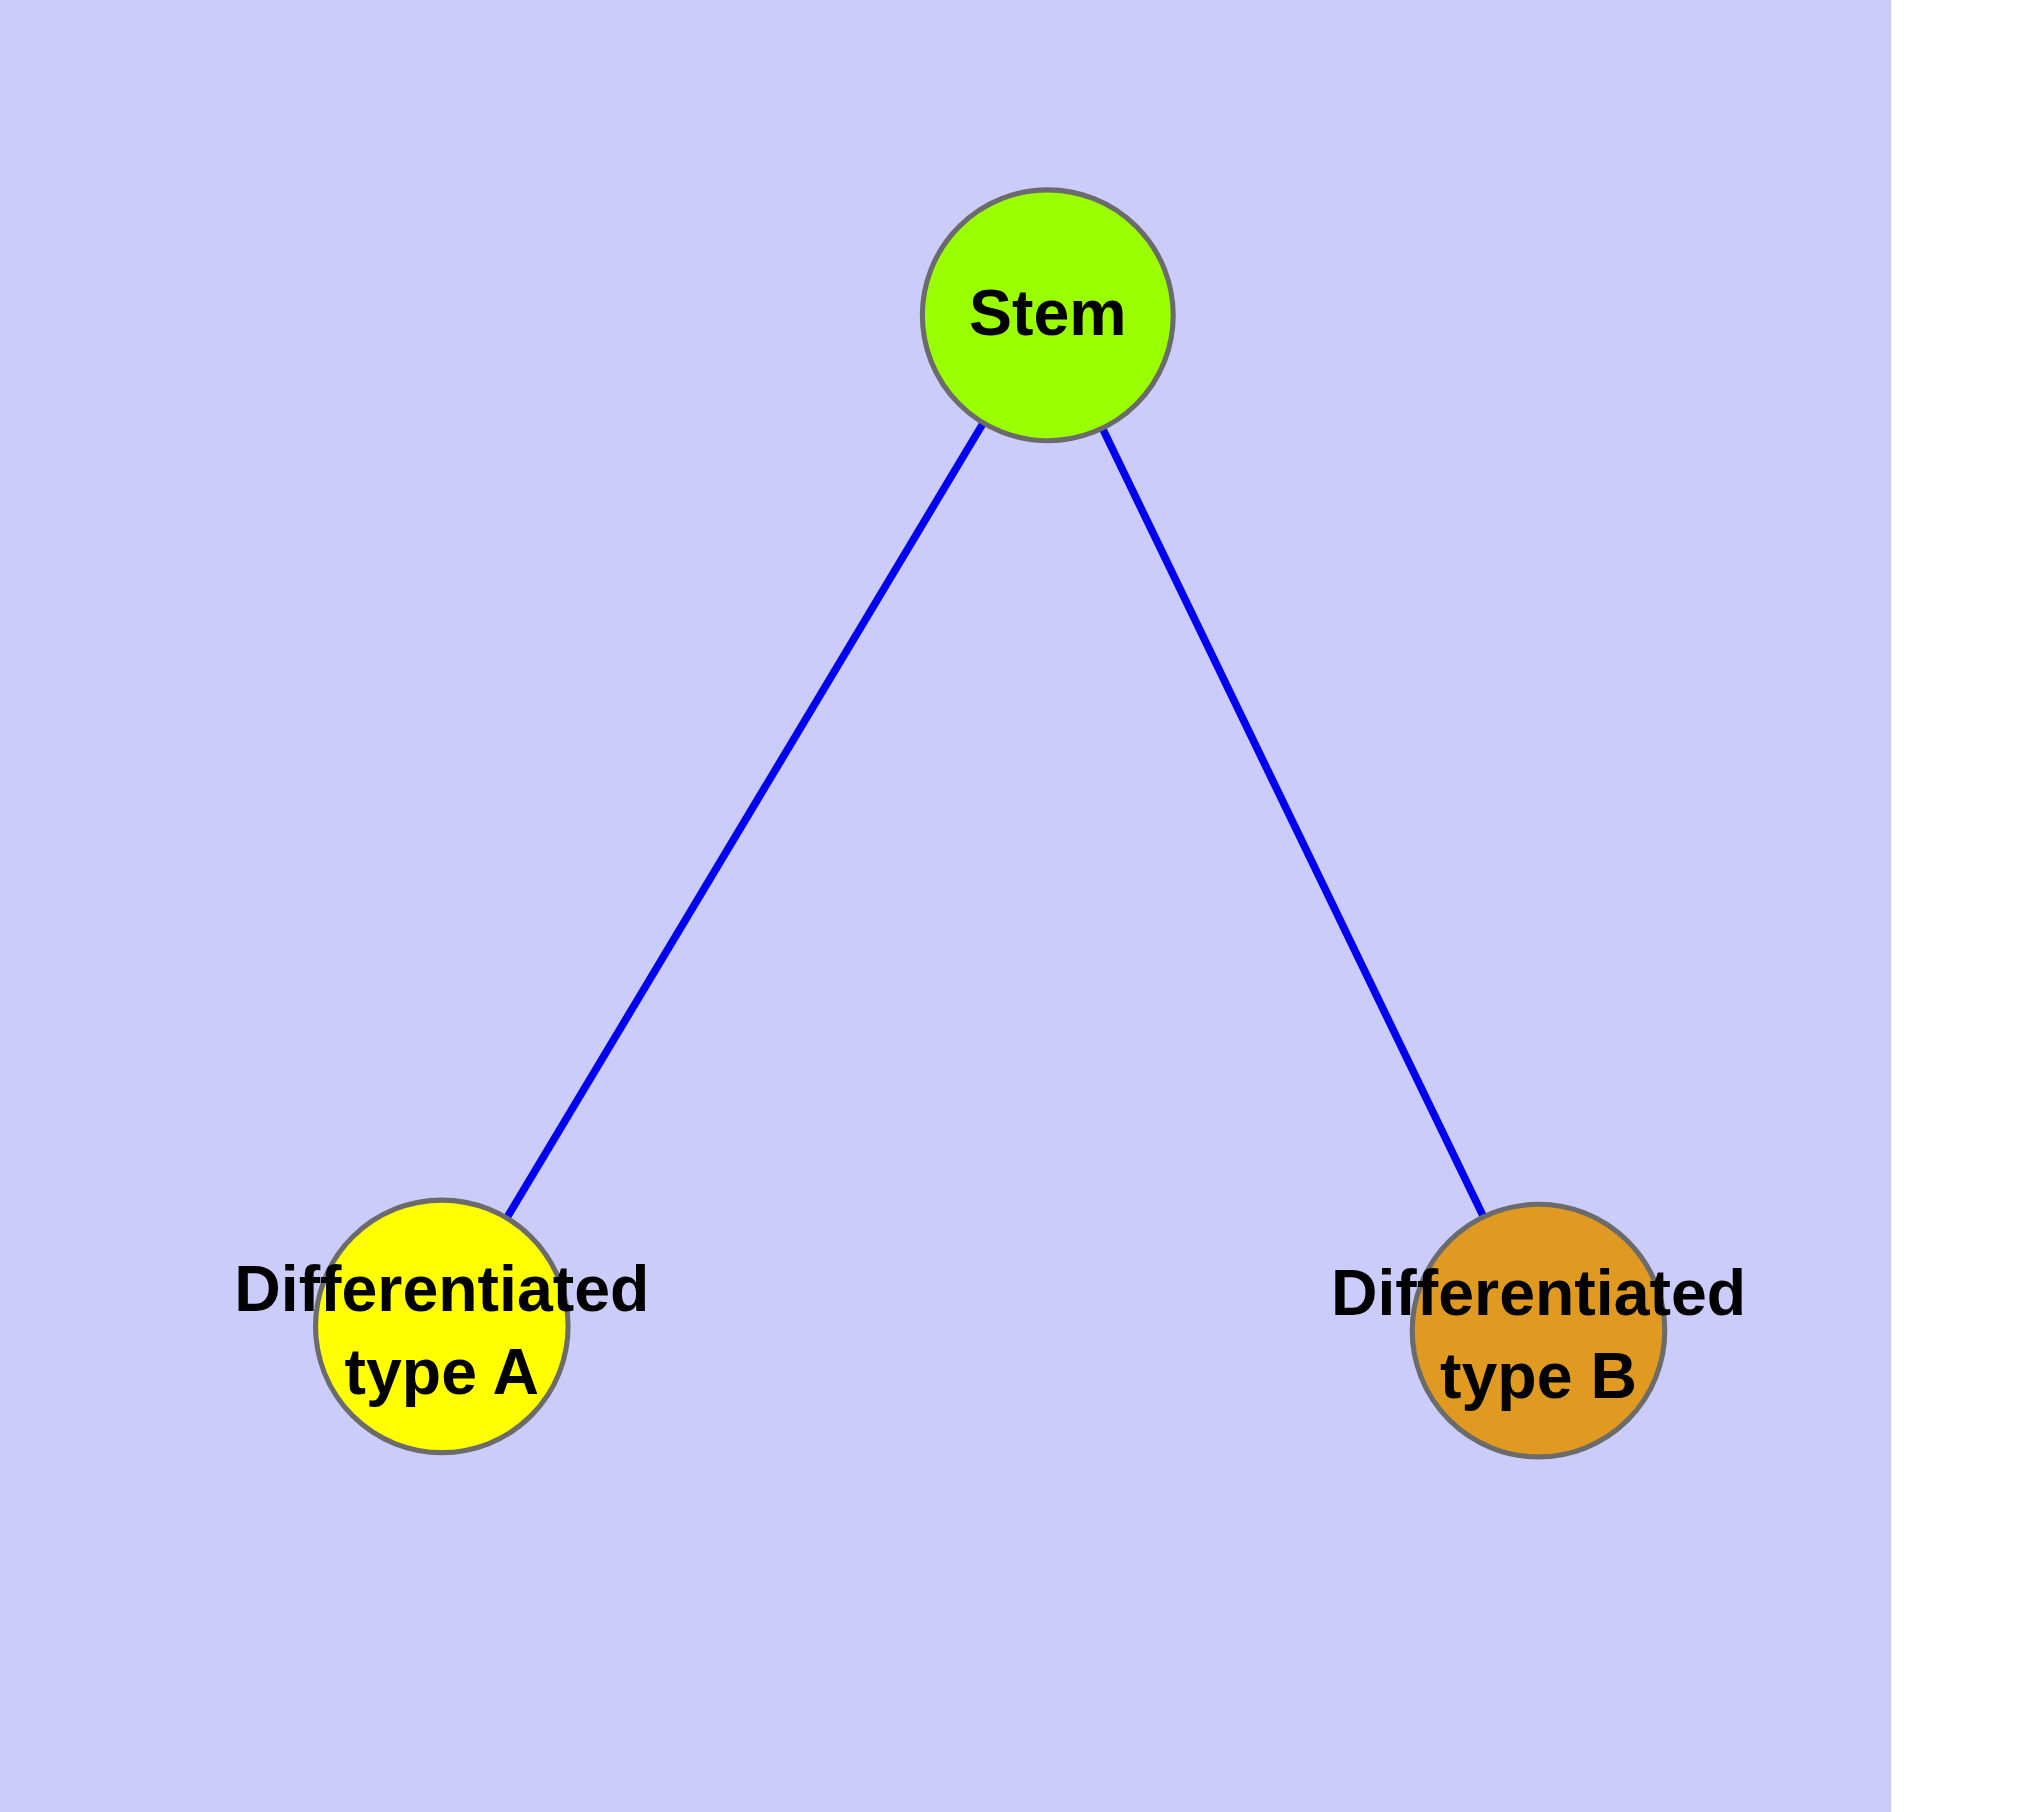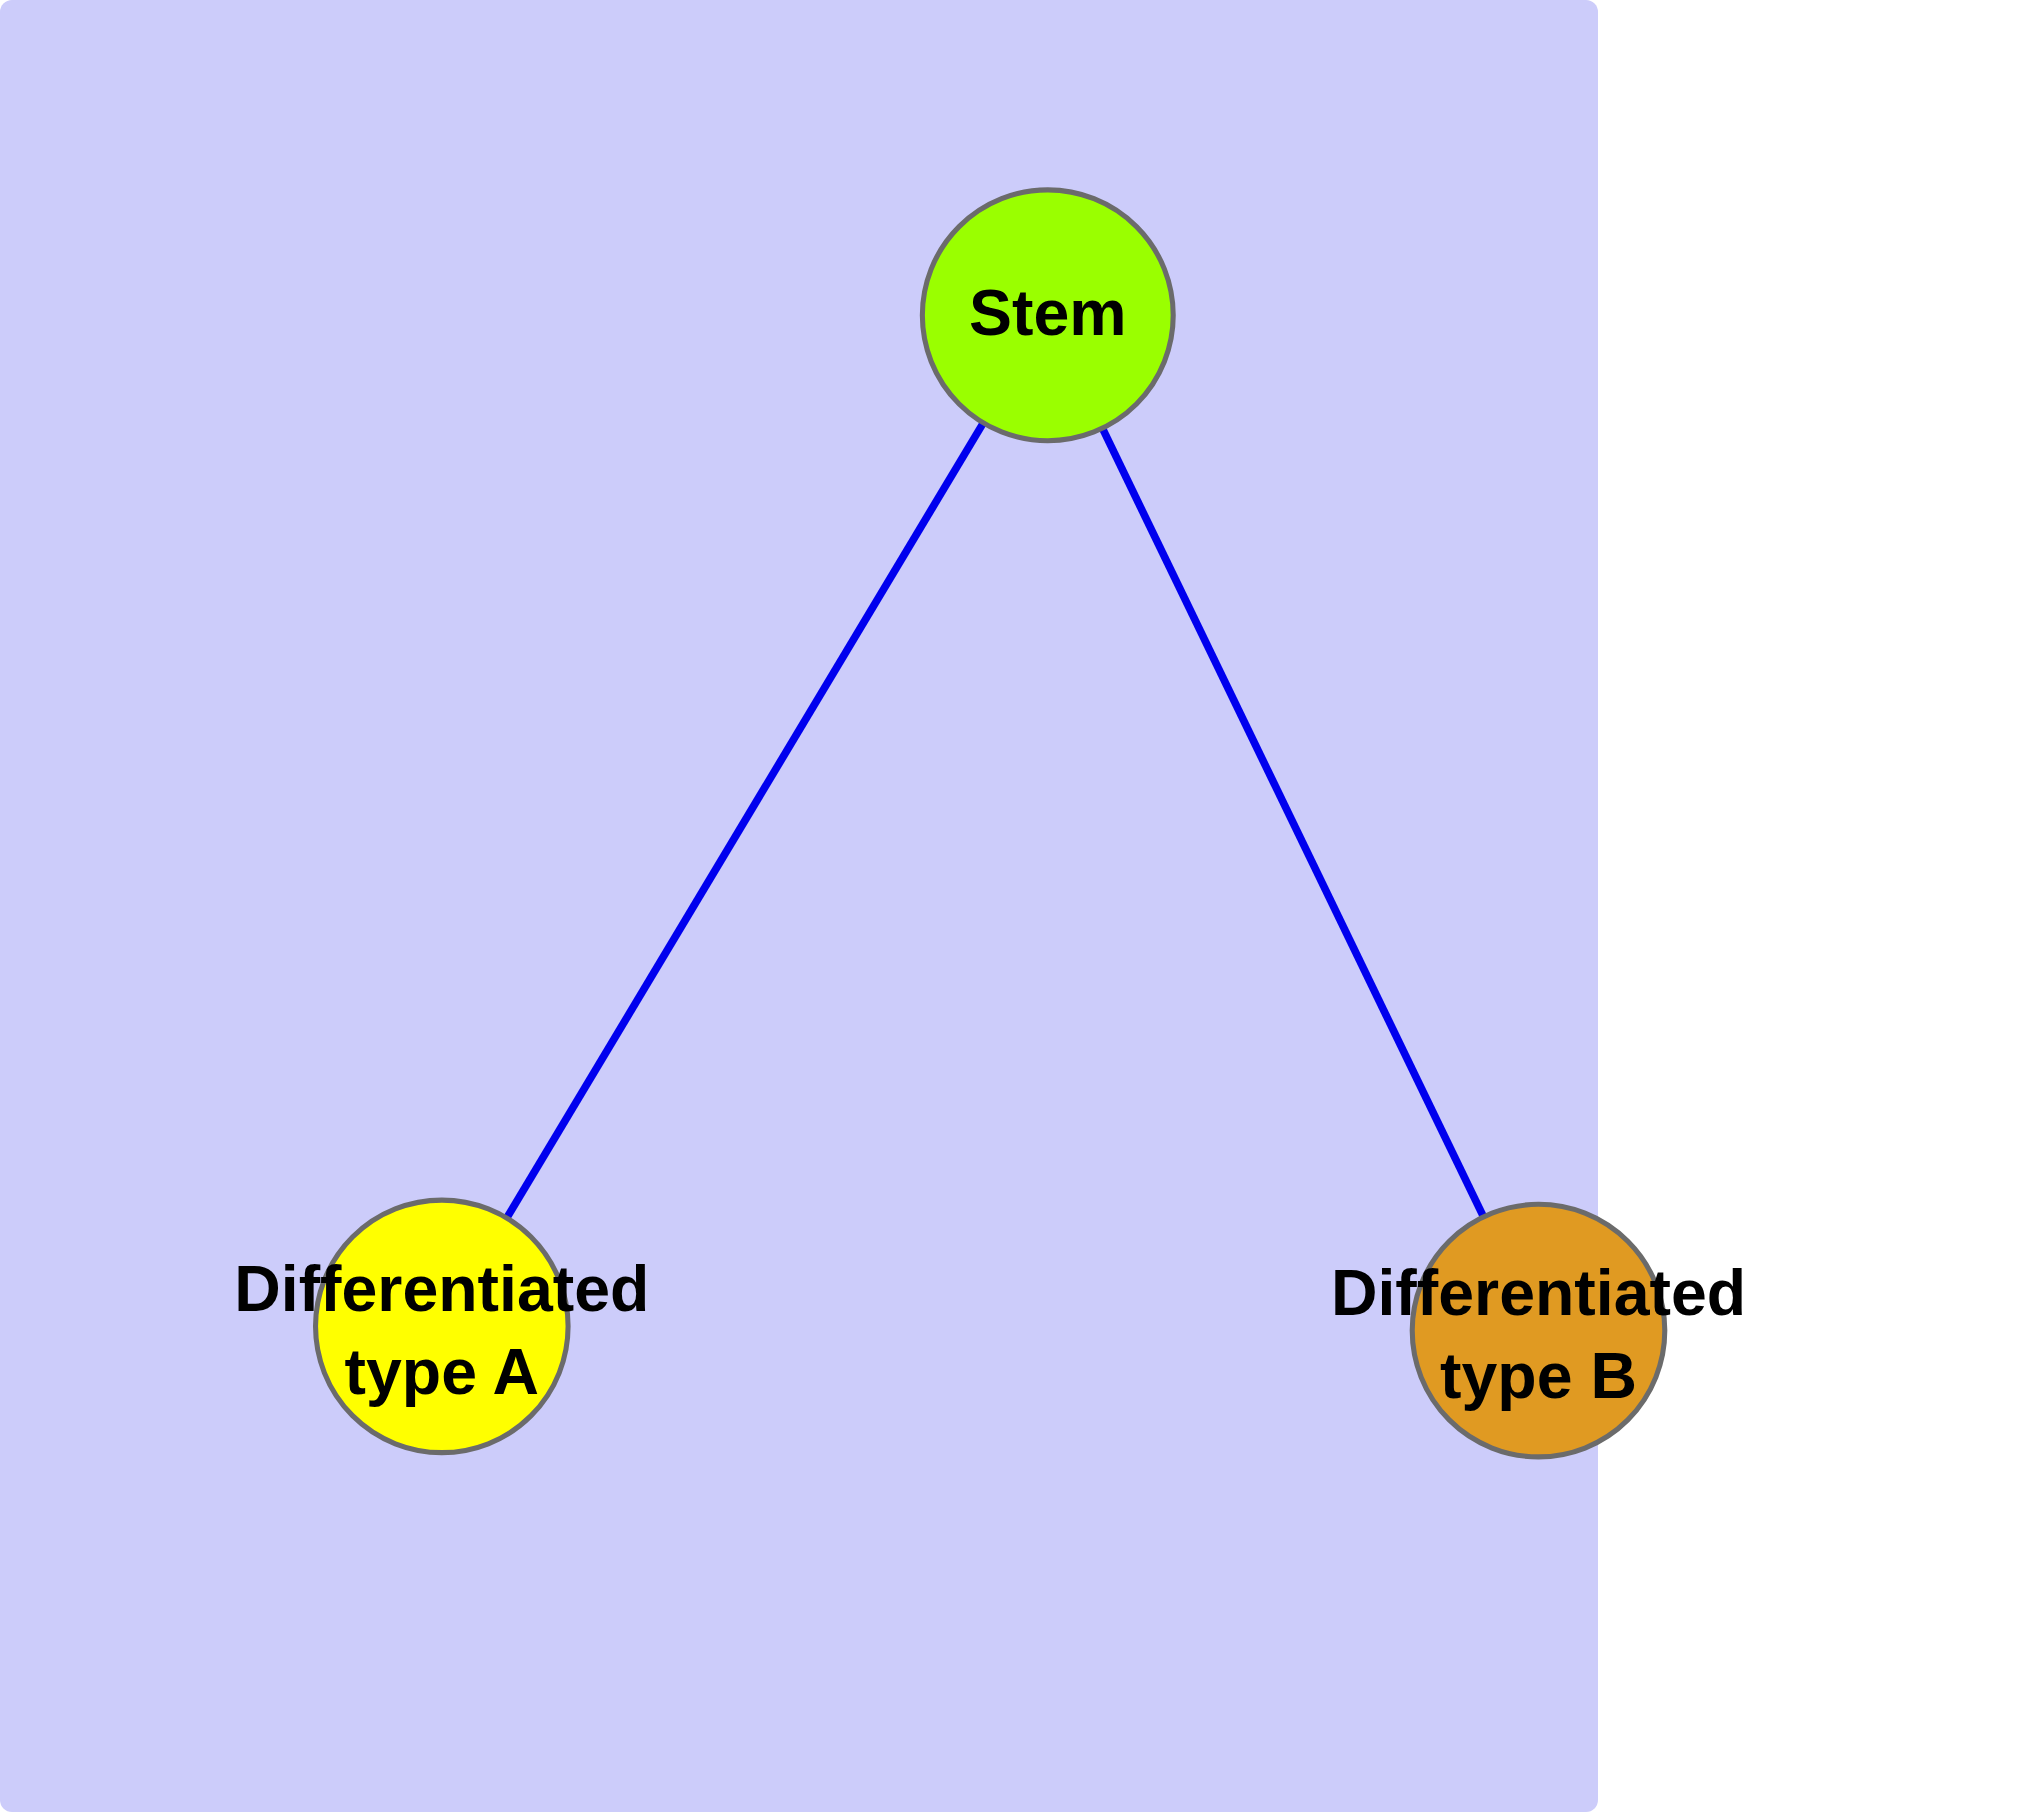--- a/index.html
+++ b/index.html
@@ -8,24 +8,23 @@
     padding: 0;
   }
   body {
     width: 2021px;
     height: 1812px;
     overflow: hidden;
     font-family: "Liberation Sans", sans-serif;
   }
   #canvas {
     position: relative;
-    width: 1598px;
+    width: 1891px;
     height: 1812px;
     background: #ccccfa;
-    border-radius: 12px;
   }
   #graph-svg {
     position: absolute;
     left: 0;
     top: 0;
     width: 2021px;
     height: 1812px;
     display: block;
   }
   .node-label {

